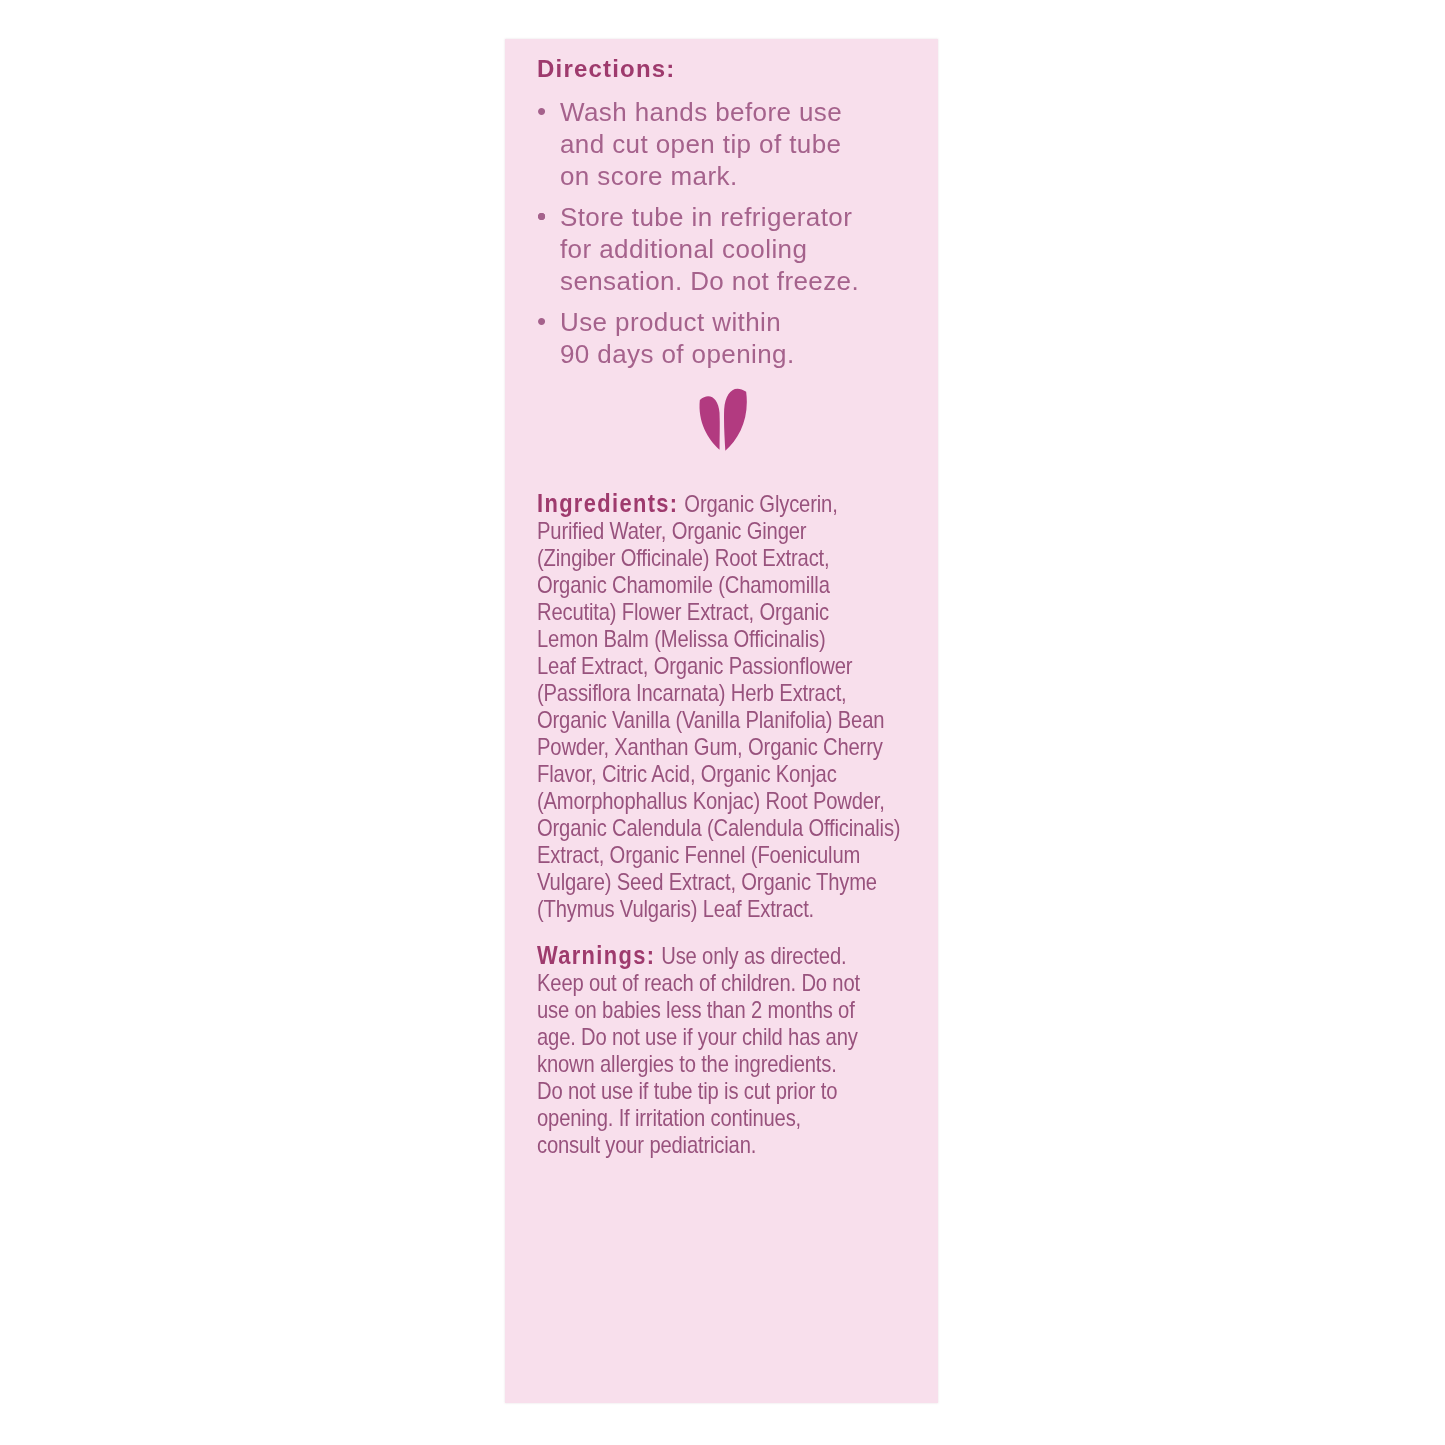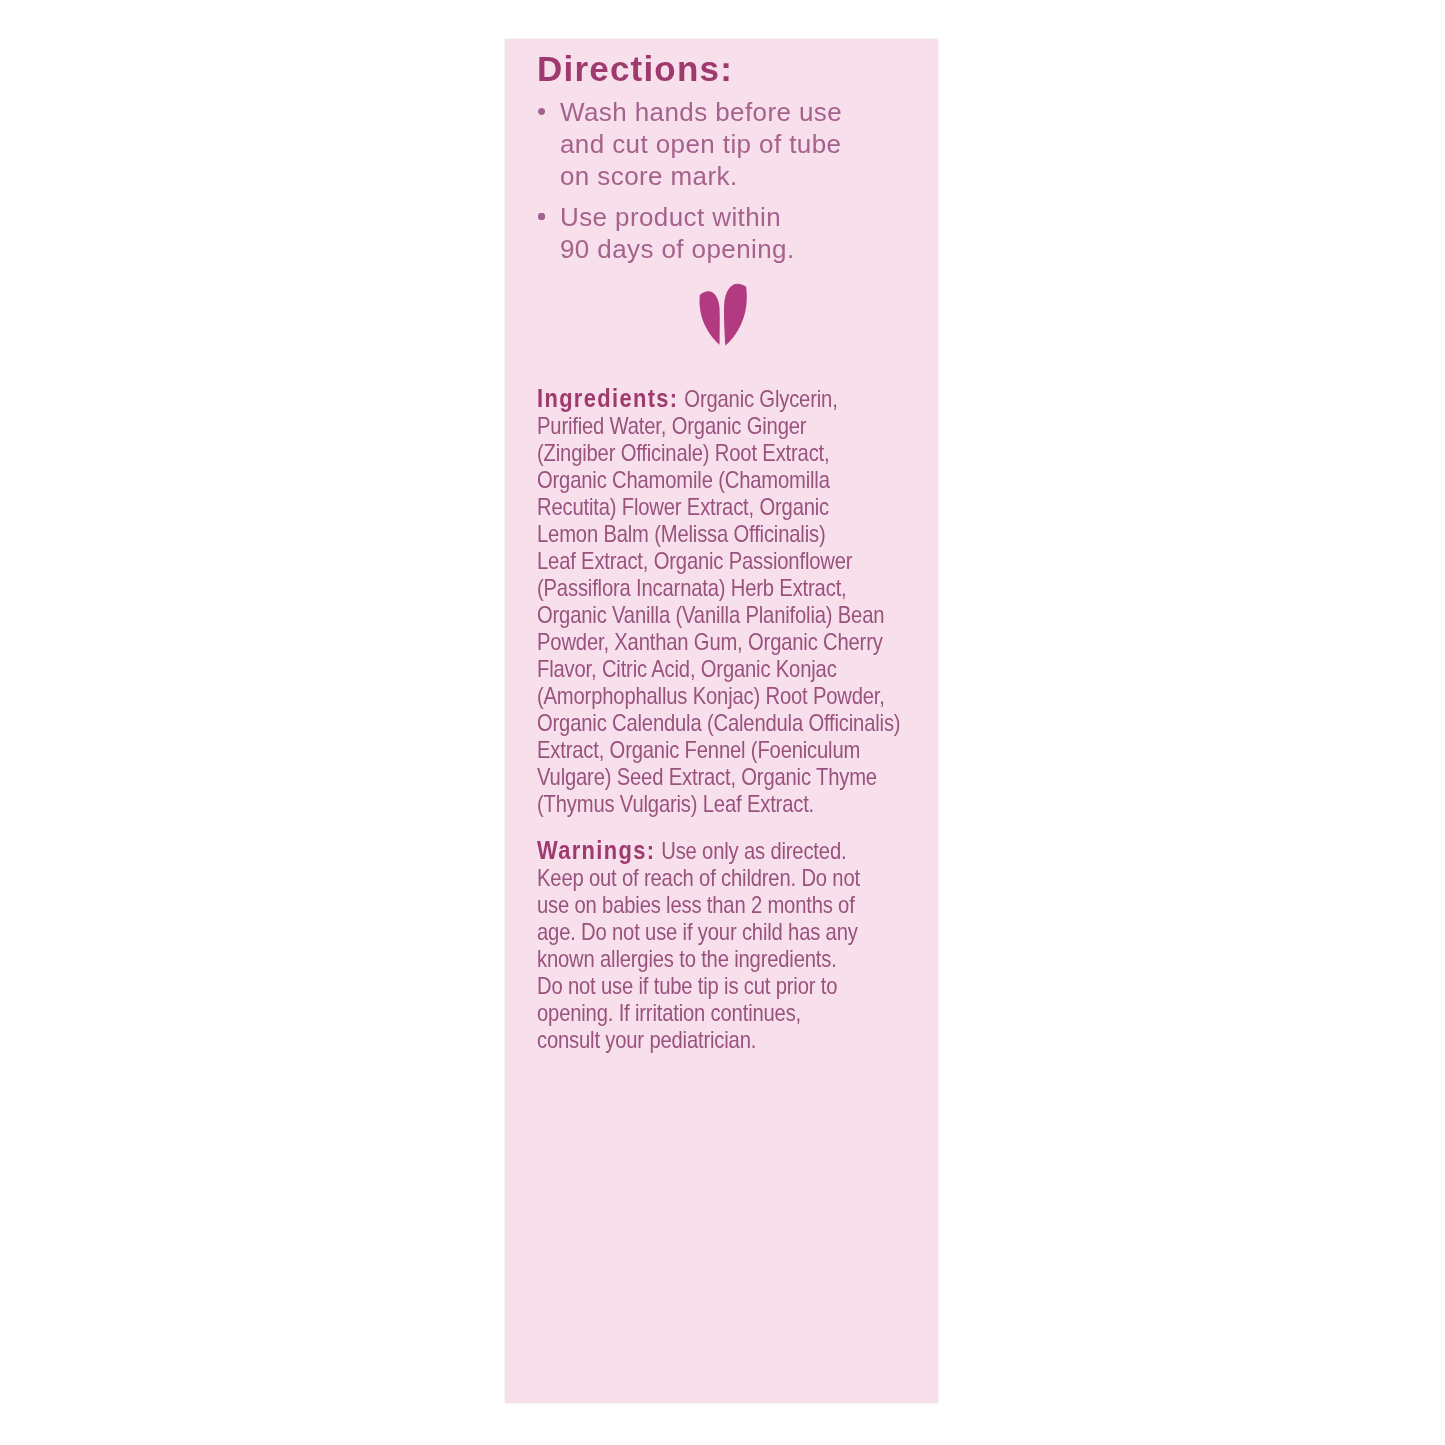--- a/index.html
+++ b/index.html
@@ -18,21 +18,21 @@
     top: 39px;
     width: 433px;
     height: 1364px;
     background: var(--panel-bg, #f7deec);
     box-sizing: border-box;
     padding: 13px 30px 0 32px;
     box-shadow: 0 0 2px rgba(180,160,175,0.35);
   }
 
   .directions-heading {
-    font-size: 35px;
+    font-size: 24px;
     font-weight: bold;
     letter-spacing: 1.2px;
     color: var(--heading, #9e3a6d);
     line-height: 34px;
     margin: 0 0 10px 0;
   }
 
   ul.directions-list {
     list-style: none;
     margin: 0;
@@ -100,20 +100,23 @@
 on score mark.</span>
     </li>
     <li>
       <span class="bullet">•</span>
     </li>
     <li>
       <span class="bullet">•</span>
     </li>
     <li>
       <span class="bullet">•</span>
+      <span class="pre-lines">Store tube in refrigerator
+for additional cooling
+sensation. Do not freeze.</span>
     </li>
     <li>
       <span class="bullet">•</span>
       <span class="pre-lines">Use product within
 90 days of opening.</span>
     </li>
   </ul>
 
   <div class="logo-wrap">
     <svg width="58" height="66" viewBox="0 0 100 114" aria-hidden="true">

